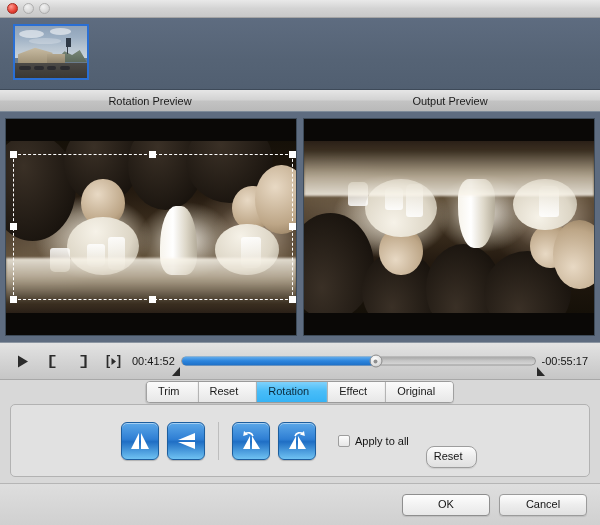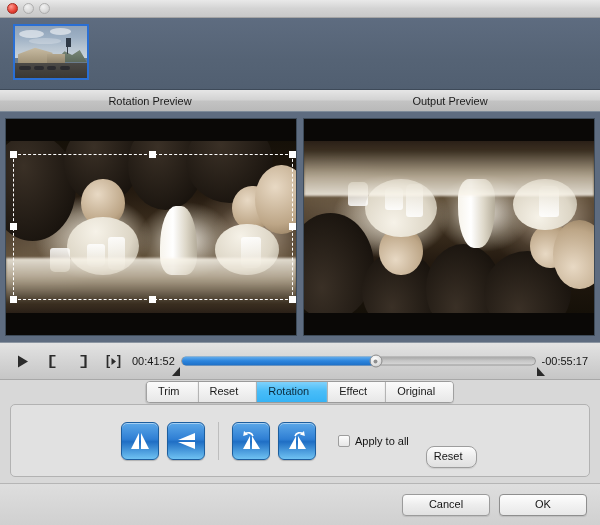--- a/index.html
+++ b/index.html
@@ -580,17 +580,17 @@
     </div>
 
     <div class="applywrap">
       <div class="cbox"></div>
       <div class="cblabel">Apply to all</div>
       <div class="resetbtn">Reset</div>
     </div>
   </div>
 
   <div class="footer">
+    <div class="fbtn default">OK</div>
     <div class="fbtn">Cancel</div>
-    <div class="fbtn default">OK</div>
   </div>
 
 </div>
 
 </body></html>

